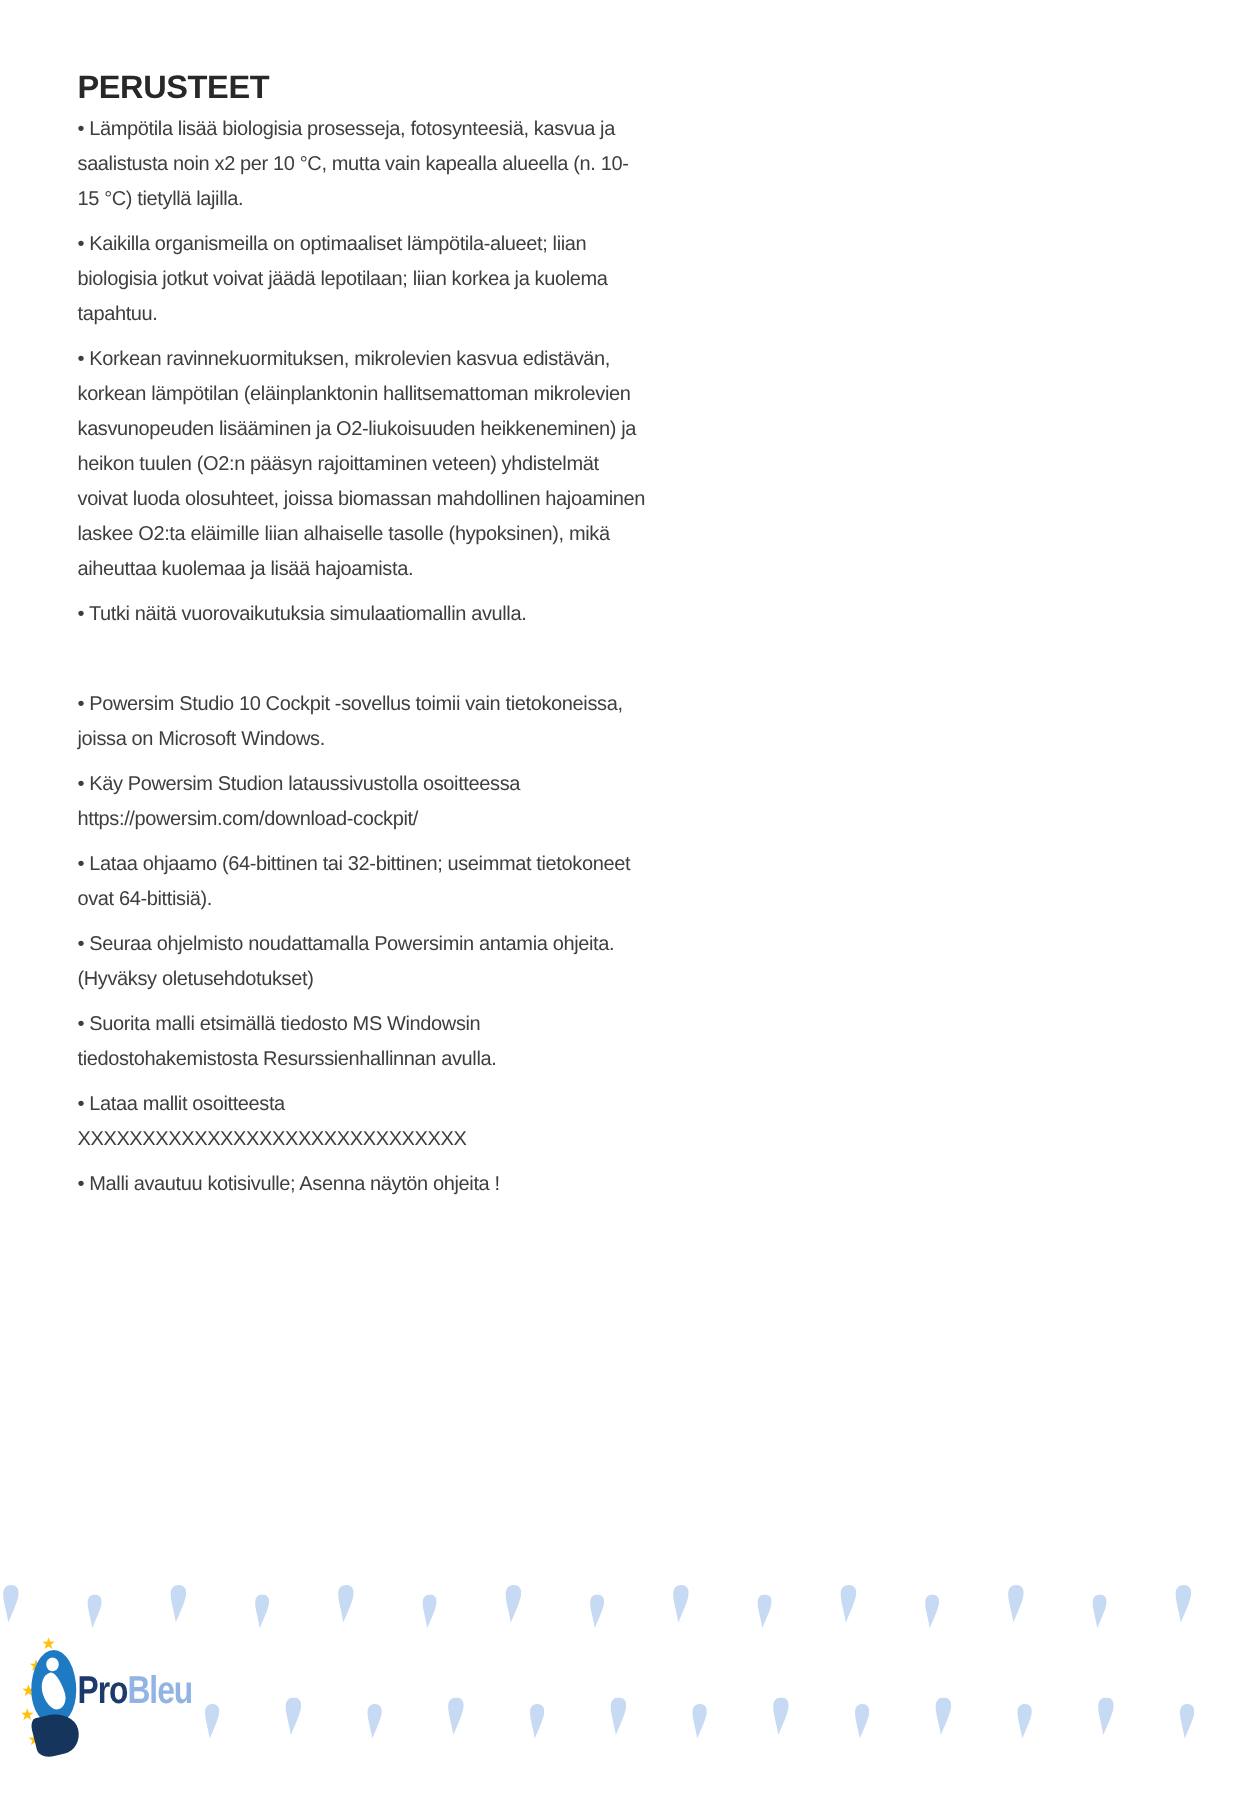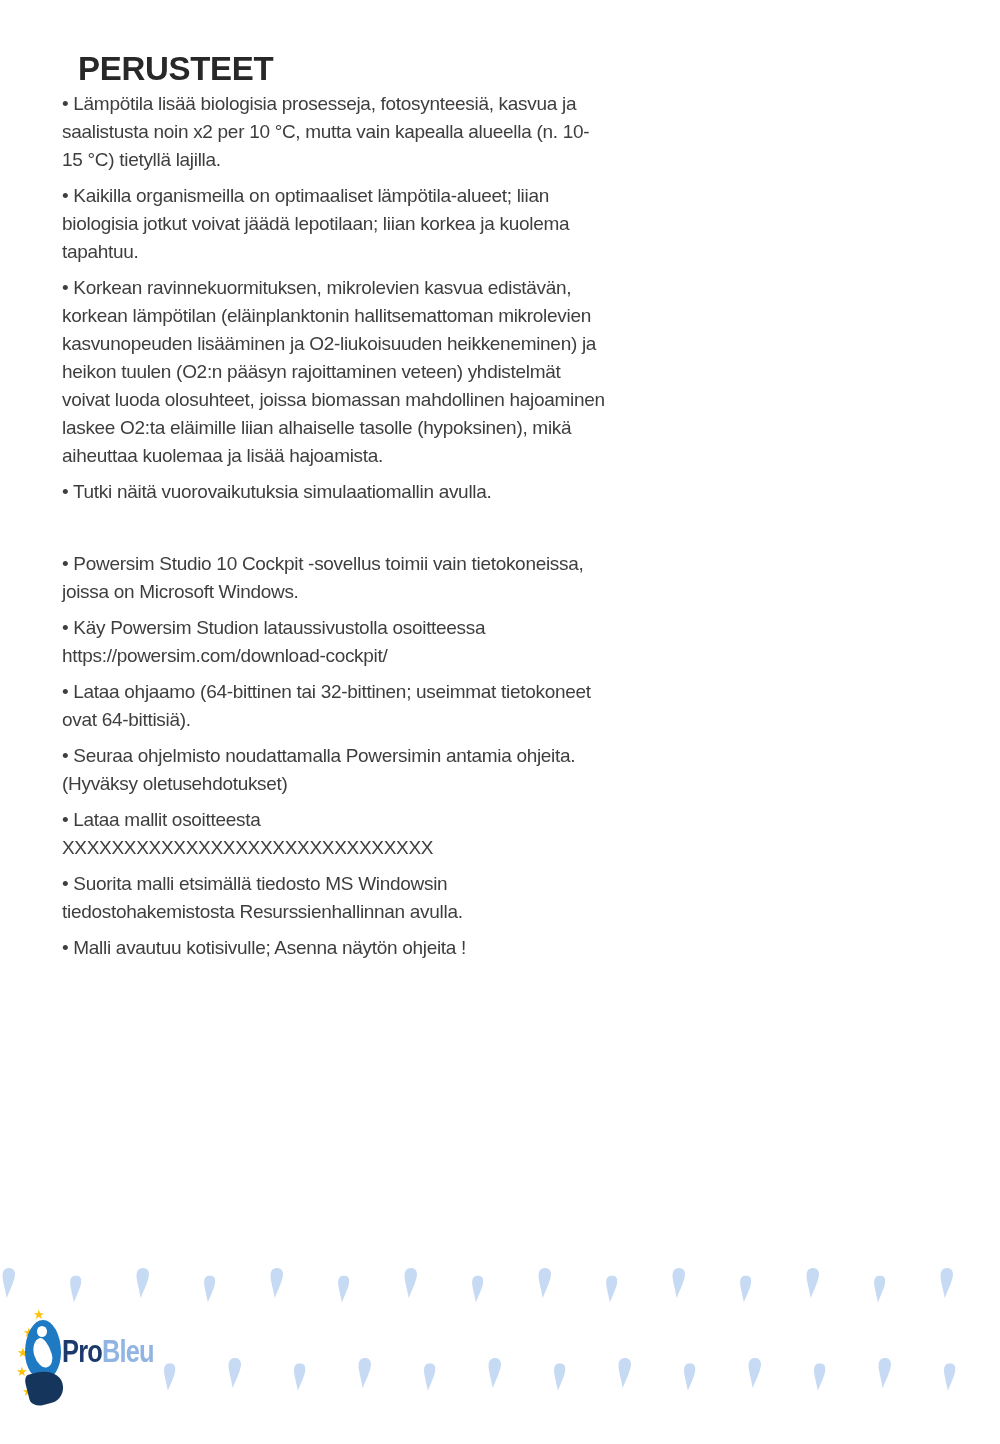--- a/index.html
+++ b/index.html
@@ -7,26 +7,26 @@
     width:1000px;height:1444px;
     background:#ffffff;
     font-family:"Liberation Sans", sans-serif;
     color:#3e3e3e;
     position:relative;
     overflow:hidden;
   }
   .page{position:relative;width:1000px;height:1444px;background:#ffffff;}
   .content{position:absolute;left:62px;top:54px;width:895px;}
   .section-heading{
-    font-size:33px;font-weight:bold;color:#282828;
-    line-height:30px;margin:0 0 6px 16px;
+    font-size:26px;font-weight:bold;color:#282828;
+    line-height:30px;margin:0 0 6px 0;
     white-space:pre-line;letter-spacing:-0.3px;
   }
   .bullet{
-    font-size:19px;line-height:28px;margin:0 0 8px 0;
+    font-size:16px;line-height:28px;margin:0 0 8px 0;
     white-space:pre-line;letter-spacing:-0.3px;color:#3e3e3e;
   }
   .section-2{margin-top:44px;}
 
   
   .drop-row{position:absolute;display:flex;}
   .drop-row-1{top:1268px;left:2px;width:1010px;gap:54px;}
   .drop-row-2{top:1358px;left:163px;width:860px;gap:52px;}
   .drop{flex:0 0 auto;width:13px;height:30px;display:block;}
   .drop-row-1 .drop:nth-child(even){transform:translateY(6px) scale(0.9);}
@@ -100,24 +100,24 @@
 
     <div class="section section-2">
       <p class="bullet">• Powersim Studio 10 Cockpit -sovellus toimii vain tietokoneissa,
 joissa on Microsoft Windows.</p>
       <p class="bullet">• Käy Powersim Studion lataussivustolla osoitteessa
 https://powersim.com/download-cockpit/</p>
       <p class="bullet">• Lataa ohjaamo (64-bittinen tai 32-bittinen; useimmat tietokoneet
 ovat 64-bittisiä).</p>
       <p class="bullet">• Seuraa ohjelmisto noudattamalla Powersimin antamia ohjeita.
 (Hyväksy oletusehdotukset)</p>
+      <p class="bullet">• Suorita malli etsimällä tiedosto MS Windowsin
+tiedostohakemistosta Resurssienhallinnan avulla.</p>
       <p class="bullet">• Lataa mallit osoitteesta
 XXXXXXXXXXXXXXXXXXXXXXXXXXXXXX</p>
-      <p class="bullet">• Suorita malli etsimällä tiedosto MS Windowsin
-tiedostohakemistosta Resurssienhallinnan avulla.</p>
       <p class="bullet">• Malli avautuu kotisivulle; Asenna näytön ohjeita !</p>
     </div>
 
   </div>
 
   <div class="drop-row drop-row-1">
       <svg class="drop" viewBox="0 0 13 30" xmlns="http://www.w3.org/2000/svg">
         <path d="M7 0 C10.8 0 13 2.6 13 6.2 C13 11 9 20 4.6 30 C3.4 21 0 12 0.6 6 C1 2.2 3.4 0 7 0 Z" fill="#c6daf3"></path>
       </svg>
       <svg class="drop" viewBox="0 0 13 30" xmlns="http://www.w3.org/2000/svg">

